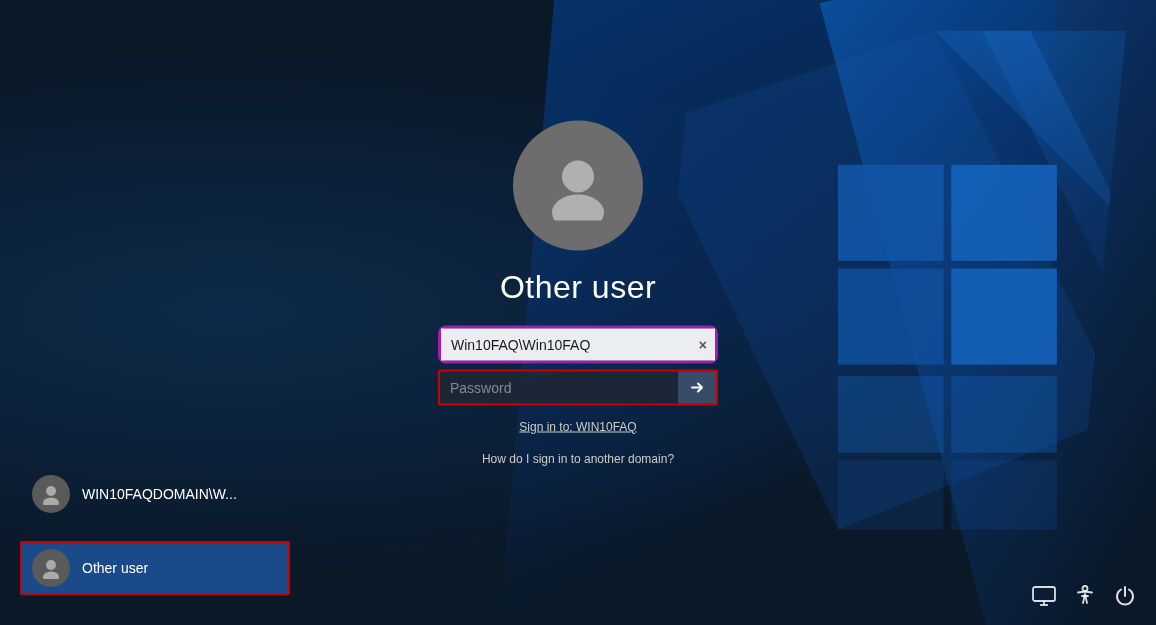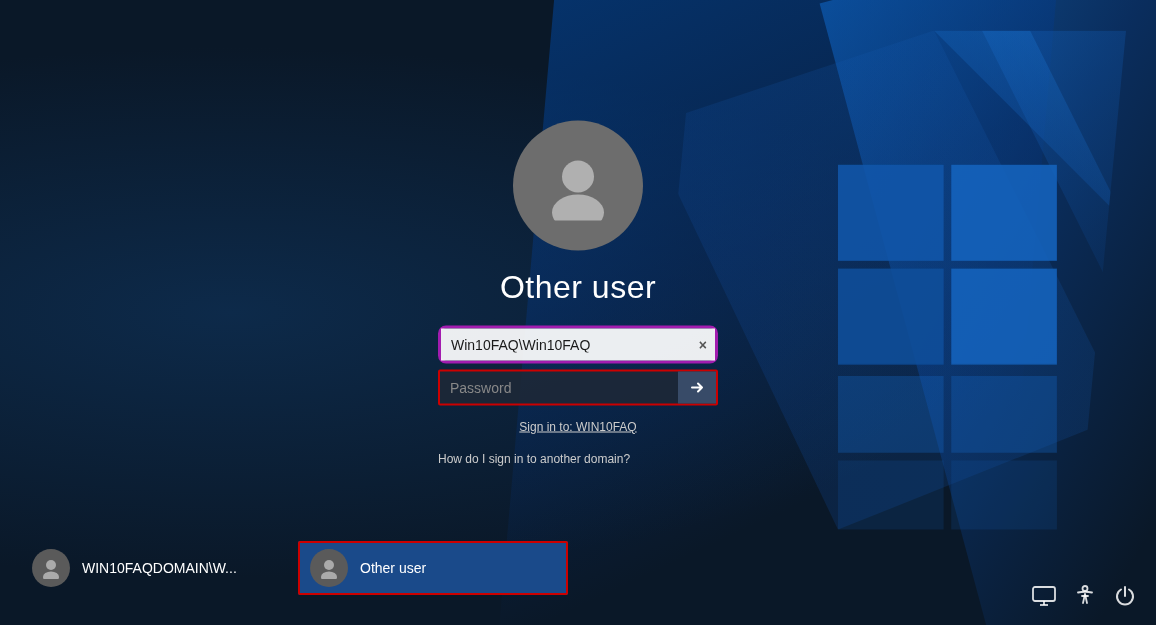--- a/index.html
+++ b/index.html
@@ -178,33 +178,34 @@
       color: #cccccc;
       font-size: 12px;
       text-align: center;
       margin-top: 8px;
       text-decoration: underline;
     }
 
     .domain-link {
       color: #cccccc;
       font-size: 12px;
+      text-align: center;
       margin-top: 12px;
       cursor: pointer;
       text-decoration: none;
     }
 
     
     .user-list {
       position: absolute;
       bottom: 30px;
       left: 20px;
       display: flex;
-      flex-direction: row;
-      gap: 8px;
+      flex-direction: column;
+      gap: 20px;
     }
 
     .user-item {
       display: flex;
       align-items: center;
       gap: 12px;
       padding: 8px 12px;
       cursor: pointer;
       border-radius: 2px;
       width: 270px;

